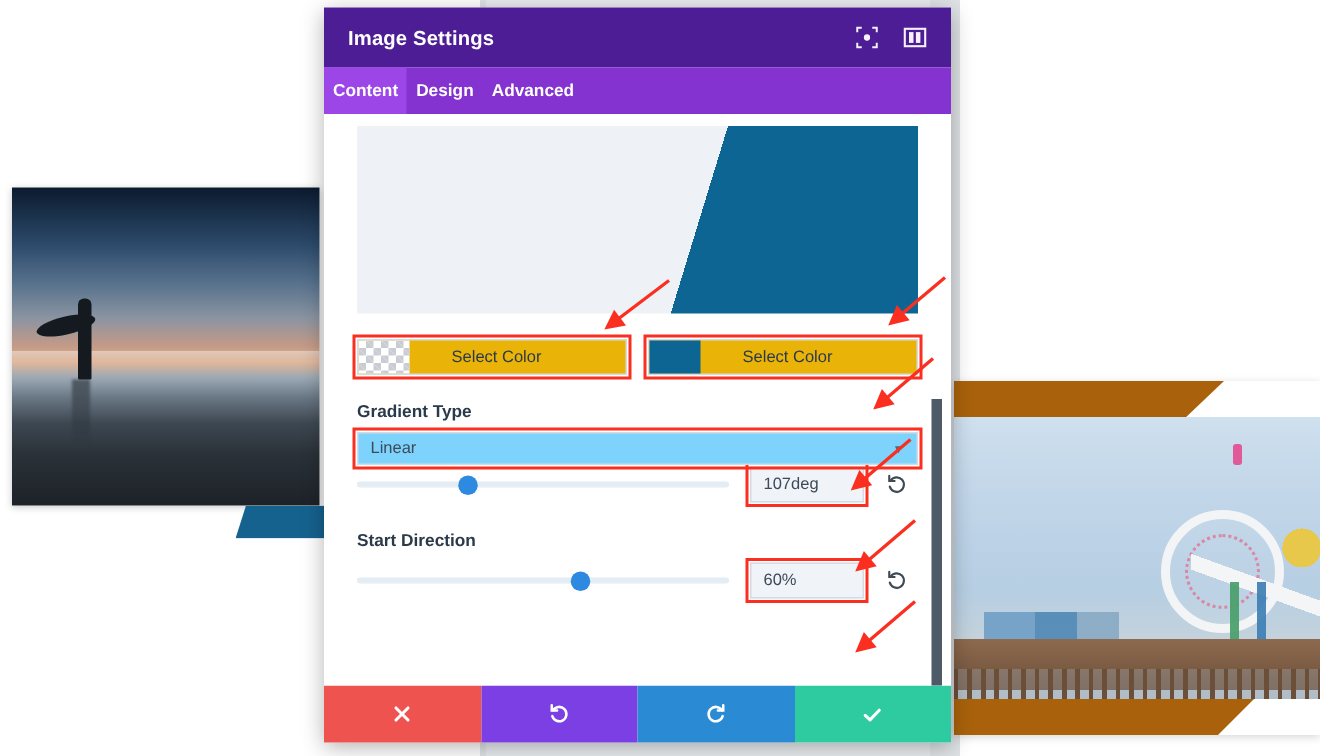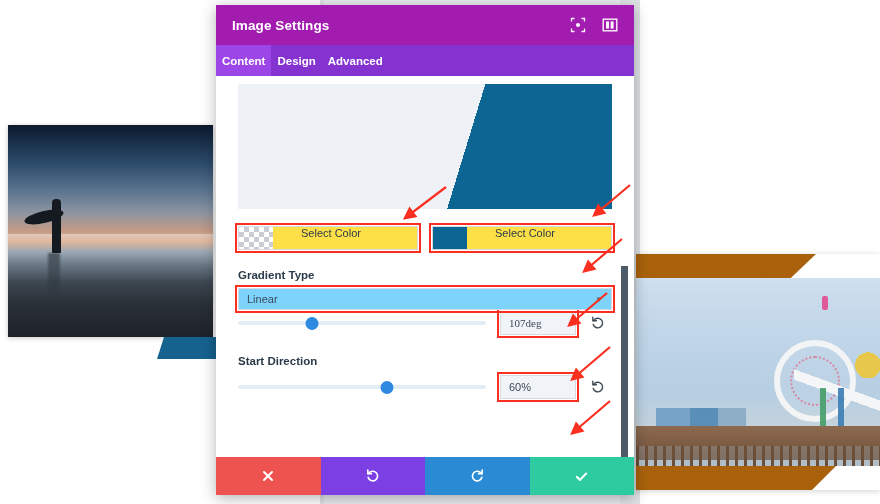--- a/index.html
+++ b/index.html
@@ -130,21 +130,21 @@
 
   
   #modal {
     position:absolute; left:216px; top:5px; width:418px; height:490px;
     background:#ffffff;
     box-shadow:0 3px 14px rgba(0,0,0,.30);
     display:flex; flex-direction:column;
     z-index:20;
   }
   .modal-header{
-    height:40px; background:#a21caf; flex:0 0 auto;
+    height:40px; background:#4c1d95; flex:0 0 auto;
     display:flex; align-items:center; padding:0 16px;
   }
   .modal-title{
     color:#fff; font-size:13.5px; font-weight:bold; letter-spacing:.1px;
     flex:1 1 auto;
   }
   .hdr-icons{ display:flex; align-items:center; gap:16px; }
   .hdr-icon{ width:16px; height:16px; color:#fff; opacity:.95; cursor:pointer; }
   .hdr-icon svg{ display:block; }
 
@@ -167,22 +167,22 @@
   
   .grad-preview{
     margin-top:8px; width:374px; height:125px;
     background: linear-gradient(107deg, #eef1f6 0%, #eef1f6 60%, #0d6593 60%, #0d6593 100%);
   }
 
   
   .color-row{ display:flex; gap:14px; margin-top:17px; }
   .color-field{
     position:relative; flex:1 1 0; height:24px;
-    background:#fde047; border:1px solid #d6dbe2;
-    display:flex; 
+    background:#eab308; border:1px solid #d6dbe2;
+    display:flex; align-items:center;
     outline:2px solid #fb2f20; outline-offset:1px;
   }
   .swatch{ width:34px; height:100%; flex:0 0 34px; }
   .swatch.transparent{
     background-image:
       linear-gradient(45deg,#c9cdd3 25%, transparent 25%, transparent 75%, #c9cdd3 75%),
       linear-gradient(45deg,#c9cdd3 25%, transparent 25%, transparent 75%, #c9cdd3 75%);
     background-size:10px 10px;
     background-position:0 0, 5px 5px;
     background-color:#ffffff;
@@ -333,21 +333,21 @@
       <div class="select-wrap" style="outline-color: rgb(251, 47, 32);">
         <span class="select-value">Linear</span>
         <span class="caret">▼</span>
       </div>
 
       <div class="slider-row">
         <div class="slider">
           <div class="slider-track"></div>
           <div class="slider-thumb" id="thumb-dir" style="left: 30%;"></div>
         </div>
-        <div class="num-field" style="outline-color: rgb(251, 47, 32); font-family: Liberation Serif, serif;">107deg</div>
+        <div class="num-field" style="outline-color: rgb(251, 47, 32);">107deg</div>
         <div class="reset-btn">
           <svg viewBox="0 0 18 18" width="16" height="16" fill="none" stroke="#3f4a55" stroke-width="1.6" stroke-linecap="round">
             <path d="M4.2 6.2 A5.4 5.4 0 1 1 3.6 10.6"></path>
             <path d="M3.2 2.4 V6.4 H7.2"></path>
           </svg>
         </div>
       </div>
 
       <div class="field-label">Start Direction</div>
       <div class="slider-row">

